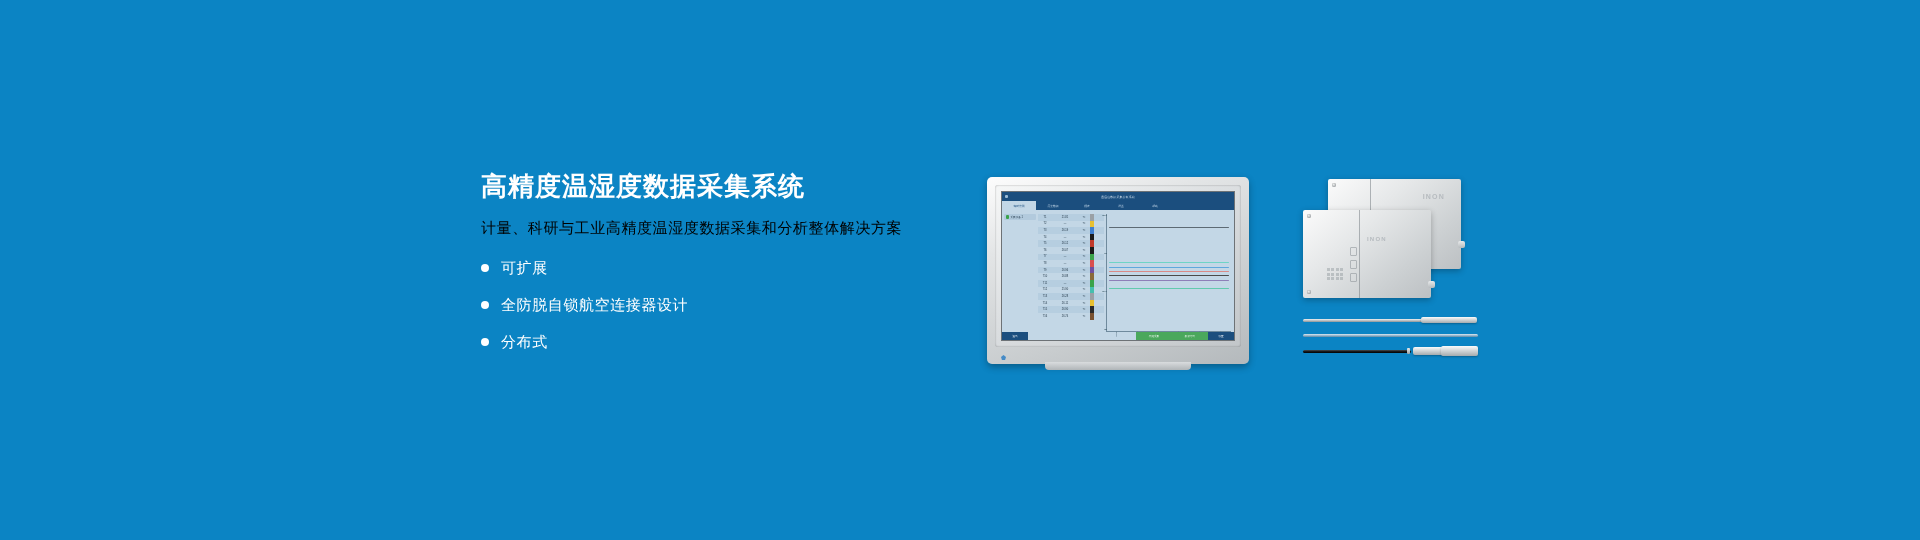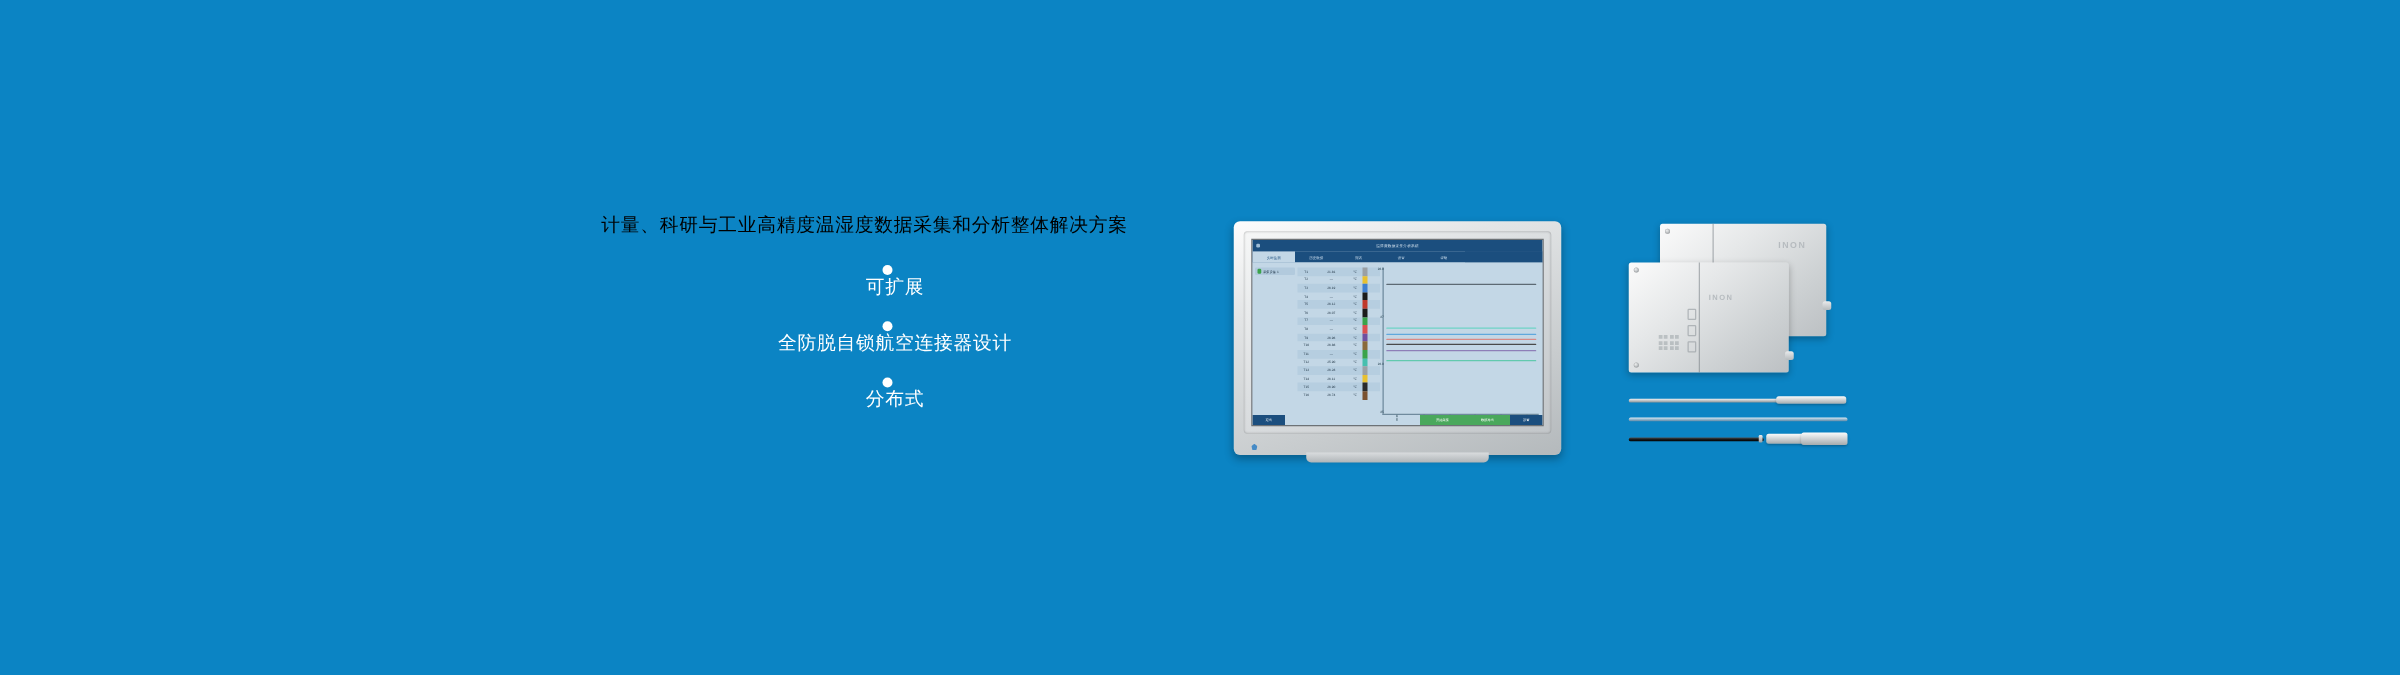--- a/index.html
+++ b/index.html
@@ -37,21 +37,20 @@
     white-space:nowrap;
     color:#000000;
   }
   .bullets{list-style:none;margin:0;padding:0;}
   .bullets li{
     display:flex;align-items:center;
     margin-bottom:18px;
     font-size:15px;
     letter-spacing:.6px;
     color:#ffffff;
-    flex-direction:column;
   }
   .dot{
     width:8px;height:8px;border-radius:50%;
     background:#ffffff;
     margin-right:12px;flex:none;
   }
 
   
   .monitor{
     position:absolute;
@@ -244,20 +243,21 @@
     position:absolute;height:6px;width:3px;border-radius:1px;
     background:linear-gradient(180deg,#e9ebec,#9aa1a5);
   }
 </style>
 </head>
 <body>
 
 <div class="banner">
 
   <div class="copy">
+    <h1 class="headline">高精度温湿度数据采集系统</h1>
     <p class="subhead">计量、科研与工业高精度温湿度数据采集和分析整体解决方案</p>
     <ul class="bullets">
       <li>
         <span class="dot"></span>
         <span>可扩展</span>
       </li>
       <li>
         <span class="dot"></span>
         <span>全防脱自锁航空连接器设计</span>
       </li>

